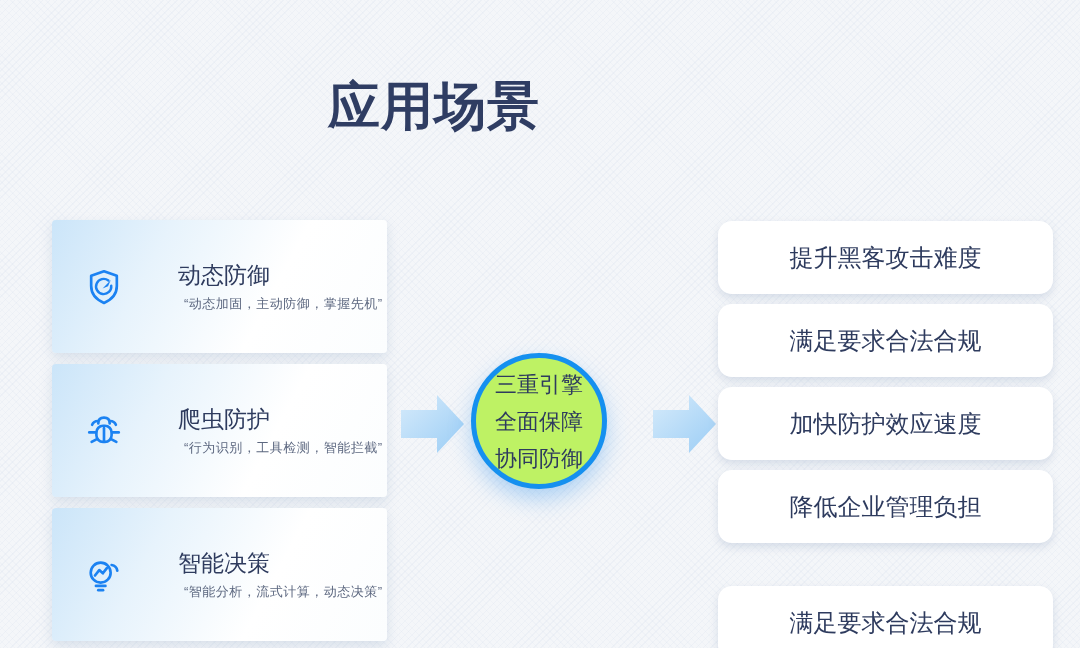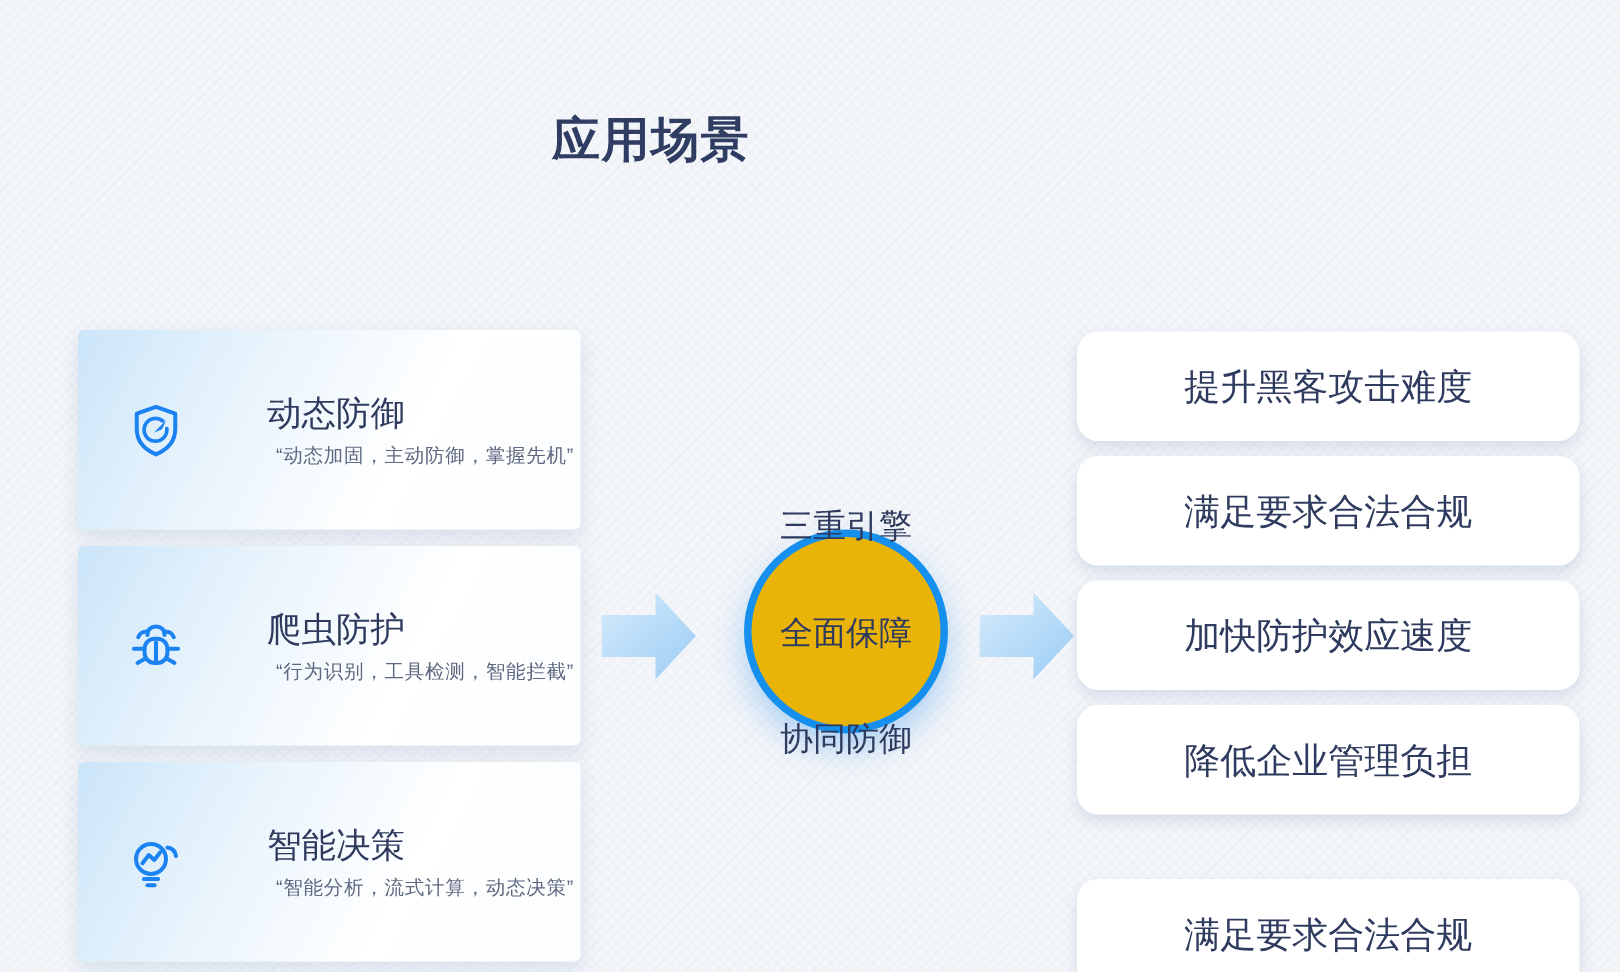--- a/index.html
+++ b/index.html
@@ -6,42 +6,42 @@
   body{
     width:1080px;height:648px;position:relative;overflow:hidden;
     font-family:"Liberation Sans","DejaVu Sans",sans-serif;
     background-color:#f4f6f9;
     background-image:
       repeating-linear-gradient(135deg, rgba(208,218,234,.20) 0px, rgba(208,218,234,.20) 1px, transparent 1px, transparent 5px),
       repeating-linear-gradient(45deg, rgba(208,218,234,.13) 0px, rgba(208,218,234,.13) 1px, transparent 1px, transparent 5px);
   }
   .page-title{
     position:absolute;left:0;top:72px;width:868px;text-align:center;
-    font-size:32px;font-weight:600;color:#2f3d63;letter-spacing:1px;margin:0;
+    font-size:52px;font-weight:600;color:#2f3d63;letter-spacing:1px;margin:0;
   }
   
   .card{
     position:absolute;left:52px;width:335px;height:133px;border-radius:4px;
     background:linear-gradient(118deg,#cbe5f9 0%,#e7f3fc 30%,#ffffff 64%,#fbfdfe 100%);
     box-shadow:0 5px 12px rgba(172,188,210,.38);
     display:flex;align-items:center;padding-left:33px;box-sizing:border-box;gap:33px;
   }
   .card-1{top:220px}.card-2{top:364px}.card-3{top:508px}
   .card .icon{width:38px;height:38px;flex:0 0 38px;margin-right:22px;display:flex;align-items:center;justify-content:center;}
   .card-title{font-size:23px;font-weight:500;color:#2e3b5e;line-height:28px;}
   .card-sub{font-size:13px;color:#5d6880;margin-top:6px;padding-left:6px;letter-spacing:.5px;}
   
   .flow-arrow{position:absolute;top:394px;width:64px;height:60px;}
   .arrow-1{left:401px}.arrow-2{left:653px}
   
   .core-circle{
-    position:absolute;left:496px;top:353px;width:136px;height:136px;box-sizing:border-box;
-    border-radius:50%;border:5px solid #1590ef;background:#eab308;
+    position:absolute;left:471px;top:353px;width:136px;height:136px;box-sizing:border-box;
+    border-radius:50%;border:5px solid #1590ef;background:#bef264;
     box-shadow:0 10px 22px rgba(40,140,235,.35);
-    display:flex;flex-direction:column;align-items:center;justify-content:center;gap:34px;
+    display:flex;flex-direction:column;align-items:center;justify-content:center;
   }
   .core-line{font-size:22px;font-weight:500;color:#2e3b5e;line-height:37px;}
   
   .benefit{
     position:absolute;left:718px;width:335px;height:73px;border-radius:14px;background:#ffffff;
     box-shadow:0 4px 9px rgba(178,190,210,.45);
     display:flex;align-items:center;justify-content:center;
     font-size:24px;font-weight:500;color:#2e3b5e;
   }
   .benefit-1{top:221px}.benefit-2{top:304px}.benefit-3{top:387px}.benefit-4{top:470px}.benefit-5{top:586px}

